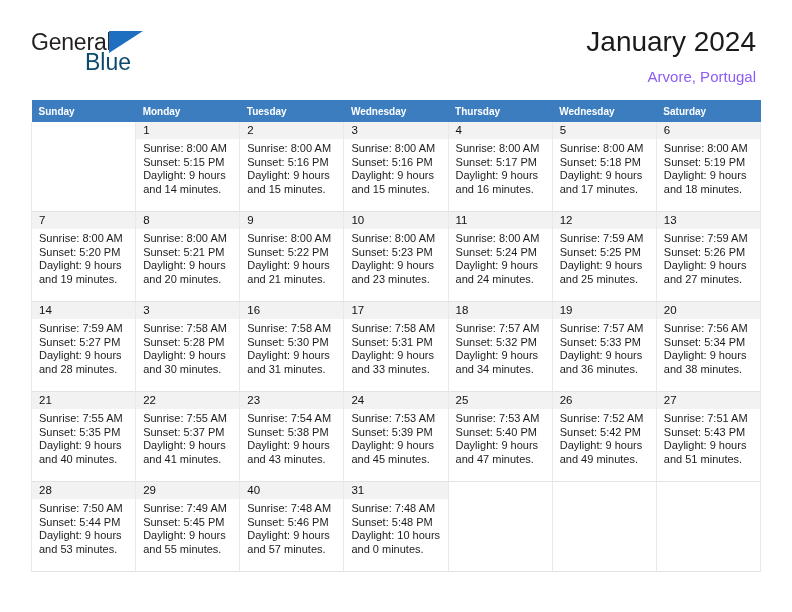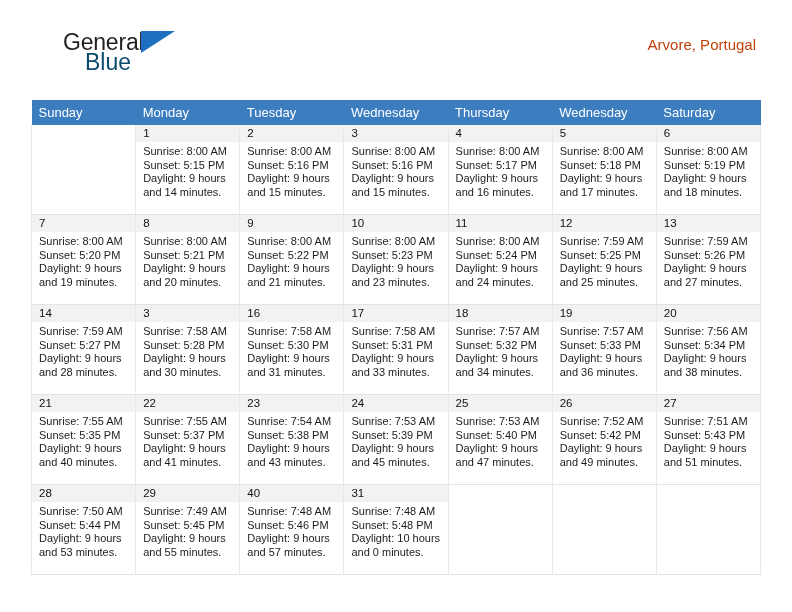--- a/index.html
+++ b/index.html
@@ -38,21 +38,20 @@
   }
   .brand-row1 {
     display: flex;
     align-items: flex-end;
   }
   .brand-general {
     font-size: 23px;
     color: #231f20;
     letter-spacing: -0.2px;
     line-height: 24px;
-    margin-left: 32px;
   }
   .brand-tri {
     width: 0;
     height: 0;
     border-left: 34px solid #1f6fc0;
     border-bottom: 22px solid transparent;
     margin-left: -2px;
     margin-bottom: 1px;
   }
   .brand-blue {
@@ -68,38 +67,38 @@
     text-align: right;
   }
   .cal-title {
     font-size: 28px;
     color: #1a1a1a;
     line-height: 32px;
     white-space: nowrap;
   }
   .cal-subtitle {
     font-size: 15px;
-    color: #c2410c;
+    color: #8b5cf6;
     line-height: 20px;
     margin-top: 9px;
     white-space: nowrap;
   }
 
   
   .calendar {
     margin: 0 31px;
     width: 730px;
     border-collapse: collapse;
     table-layout: fixed;
   }
   .calendar th {
     background: #3c7dc0;
     color: #ffffff;
-    font-weight: normal;
-    font-size: 13px;
+    font-weight: bold;
+    font-size: 10px;
     text-align: left;
     padding: 5px 0 5px 7px;
     height: 12px;
     border: none;
     margin-left: 8px;
   }
   .calendar td {
     vertical-align: top;
     border: 1px solid #e9e9e9;
     border-top: none;
@@ -136,20 +135,21 @@
   <div class="header">
     <div class="brand">
       <div class="brand-row1">
         <span class="brand-general">General</span>
         <span class="brand-tri"></span>
       </div>
       <span class="brand-blue">Blue</span>
     </div>
 
     <div class="title-block">
+      <div class="cal-title">January 2024</div>
       <div class="cal-subtitle">Arvore, Portugal</div>
     </div>
   </div>
 
   <table class="calendar">
     <thead>
       <tr id="weekday-row">
           <th>Sunday</th>
           <th>Monday</th>
           <th>Tuesday</th>

